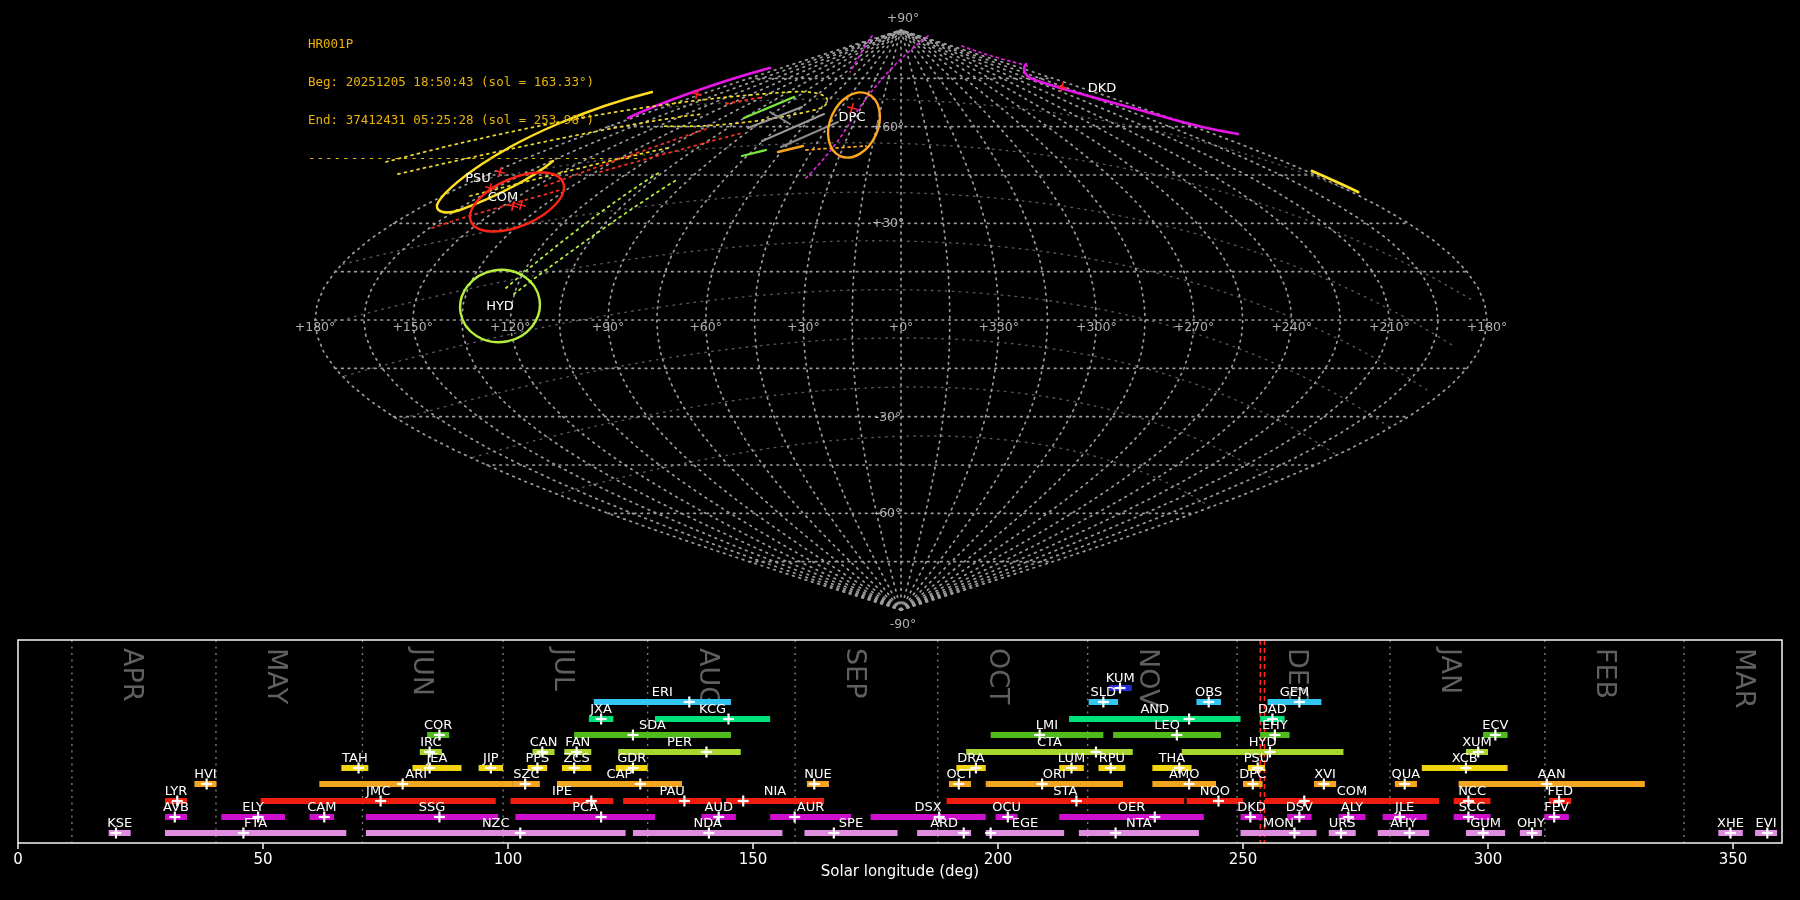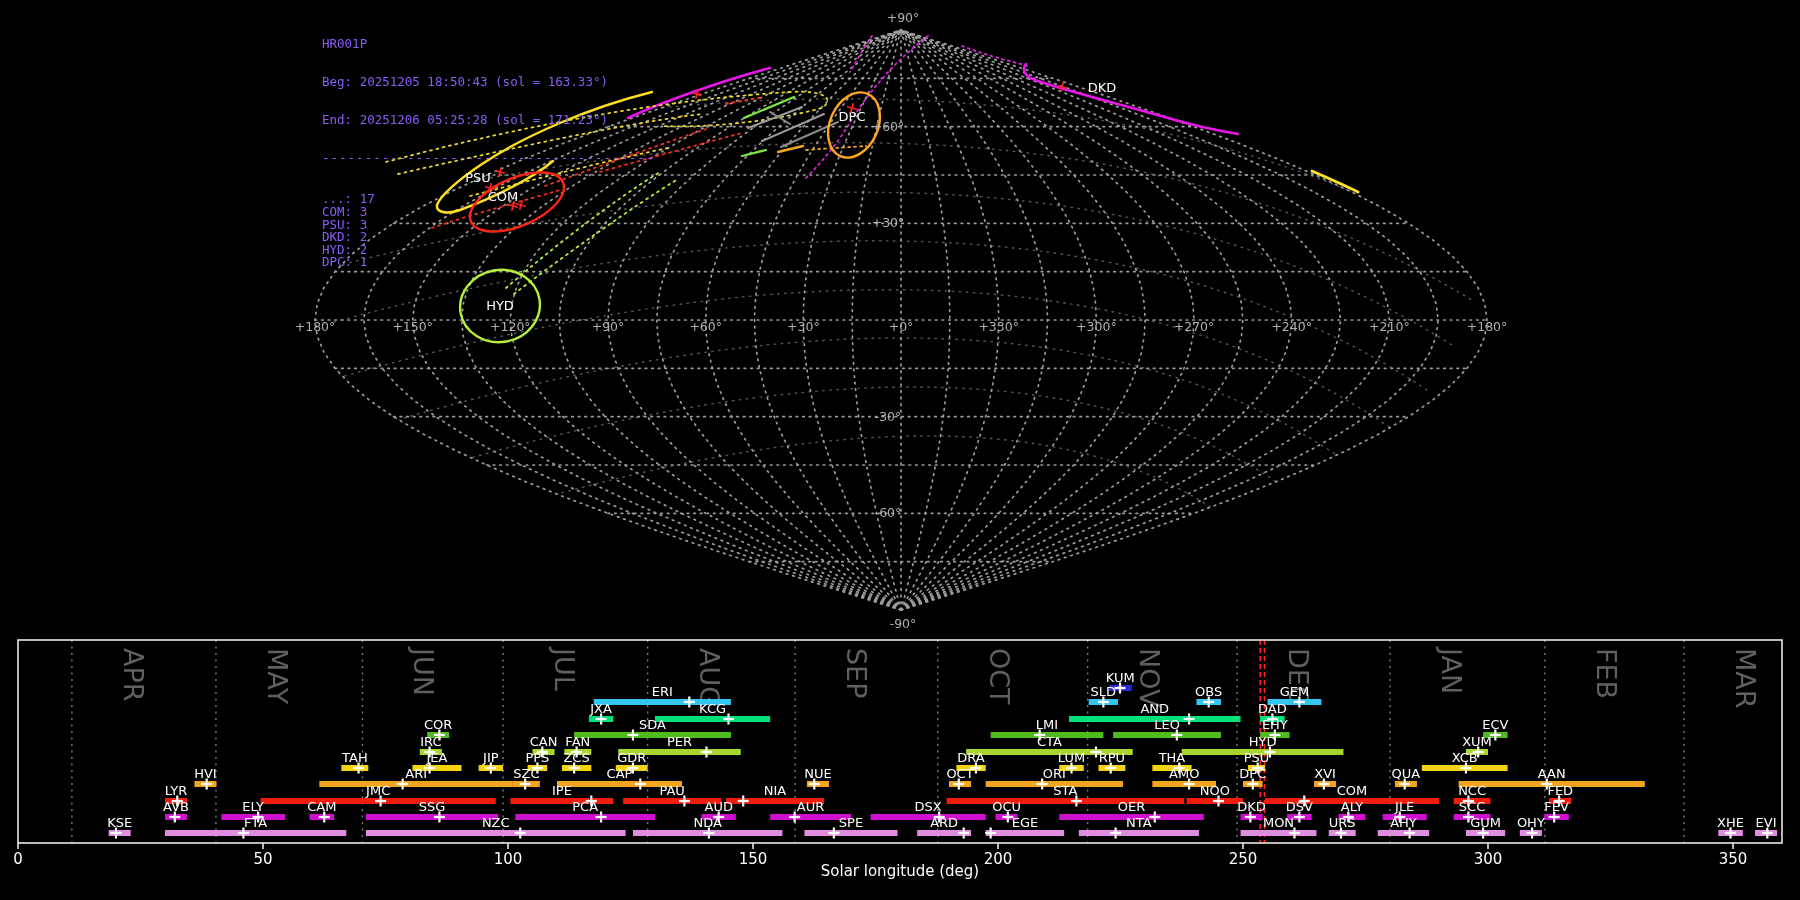--- a/index.html
+++ b/index.html
@@ -1,33 +1,32 @@
 <!DOCTYPE html>
 <html><head>
 <meta charset="utf-8">
 <style>
   html,body{margin:0;padding:0;background:#000;}
   body{width:1800px;height:900px;position:relative;overflow:hidden;font-family:"DejaVu Sans",sans-serif;}
   #scene{position:absolute;left:0;top:0;}
-  .hdr{position:absolute;left:322px;top:13px;color:#8b5cf6;
+  .hdr{position:absolute;left:308px;top:13px;color:#eab308;
        font-family:"DejaVu Sans Mono",monospace;font-size:12.5px;line-height:12.6px;
        white-space:pre;z-index:5;}
   .hdr .sep{letter-spacing:1px;}
   #counts{margin-top:4px;}
   svg text{font-family:"DejaVu Sans",sans-serif;}
 </style>
 </head>
 <body>
 
 <div class="hdr">
   <div>HR001P</div>
   <div>Beg: 20251205 18:50:43 (sol = 163.33°)</div>
-  <div>End: 20251206 05:25:28 (sol = 171.23°)</div>
+  <div>End: 37412431 05:25:28 (sol = 253.98°)</div>
   <div class="sep">---------------------------------------</div>
-  <div id="counts"><div>...: 17</div><div>COM: 3</div><div>PSU: 3</div><div>DKD: 2</div><div>HYD: 2</div><div>DPC: 1</div></div>
 </div>
 
 <svg id="scene" width="1800" height="900" viewBox="0 0 1800 900">
   <defs>
       <clipPath id="mapclip">
         <path id="mapclip-path" d="M901.0 610.0L952.1 593.9L1002.8 577.8L1052.7 561.7L1101.4 545.6L1148.7 529.4L1194.0 513.3L1237.1 497.2L1277.7 481.1L1315.4 465.0L1349.9 448.9L1381.0 432.8L1408.5 416.7L1432.1 400.6L1451.7 384.4L1467.0 368.3L1478.1 352.2L1484.8 336.1L1487.0 320.0L1484.8 303.9L1478.1 287.8L1467.0 271.7L1451.7 255.6L1432.1 239.4L1408.5 223.3L1381.0 207.2L1349.9 191.1L1315.4 175.0L1277.7 158.9L1237.1 142.8L1194.0 126.7L1148.7 110.6L1101.4 94.4L1052.7 78.3L1002.8 62.2L952.1 46.1L901.0 30.0L901.0 610.0L849.9 593.9L799.2 577.8L749.3 561.7L700.6 545.6L653.3 529.4L608.0 513.3L564.9 497.2L524.3 481.1L486.6 465.0L452.1 448.9L421.0 432.8L393.5 416.7L369.9 400.6L350.3 384.4L335.0 368.3L323.9 352.2L317.2 336.1L315.0 320.0L317.2 303.9L323.9 287.8L335.0 271.7L350.3 255.6L369.9 239.4L393.5 223.3L421.0 207.2L452.1 191.1L486.6 175.0L524.3 158.9L564.9 142.8L608.0 126.7L653.3 110.6L700.6 94.4L749.3 78.3L799.2 62.2L849.9 46.1L901.0 30.0Z"></path>
       </clipPath>
     </defs>
   <g id="g-overlay" clip-path="url(#mapclip)">
       <path fill="none" stroke="#575757" stroke-width="1.4" stroke-dasharray="1.5 5.5" stroke-linecap="round" d="M 340 210 Q 1040 40 1472 300"></path>

